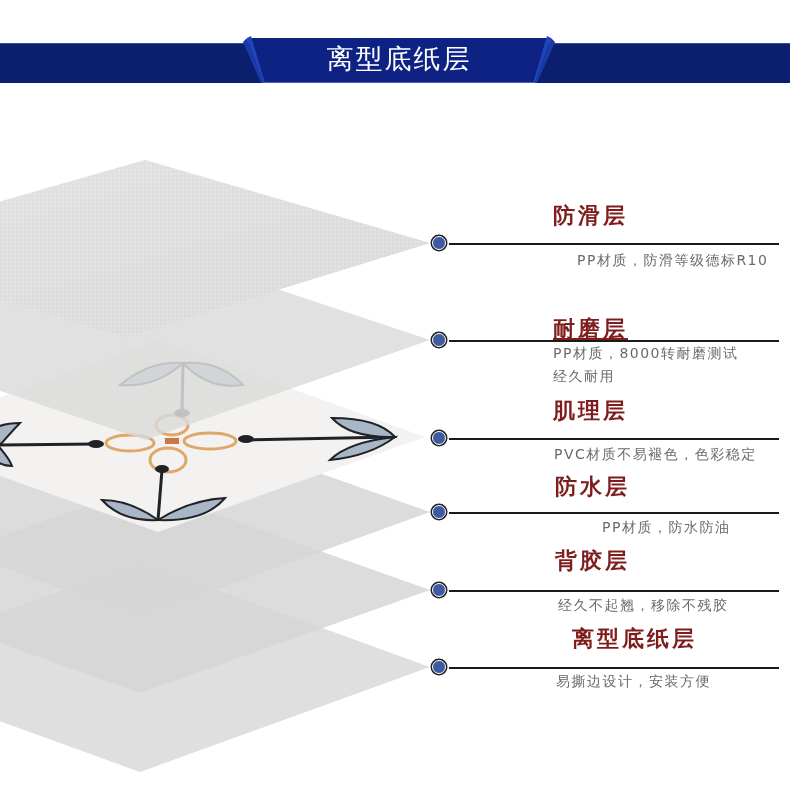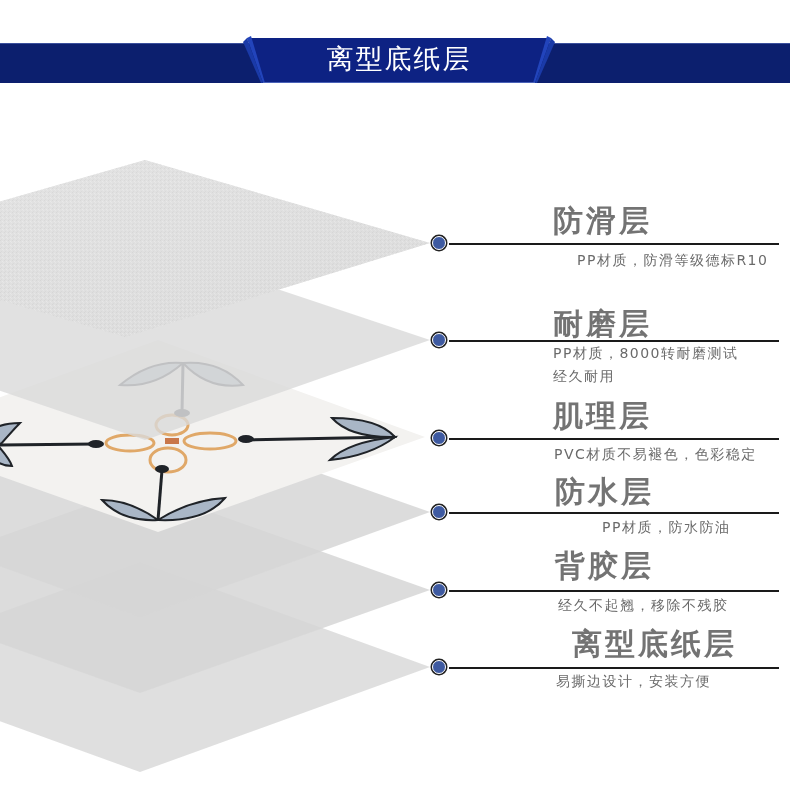--- a/index.html
+++ b/index.html
@@ -30,21 +30,21 @@
     position: absolute; left: 0; top: 0; width: 12px; height: 12px;
     border-radius: 50%; background: #3e5aa1;
     border: 1.5px solid #ffffff;
     box-shadow: 0 0 0 1.5px #222222;
   }
   .leader .line {
     position: absolute; left: 17px; top: 7px; width: 330px; height: 1.5px;
     background: #1a1a1a;
   }
   .layer-title {
-    position: absolute; font-size: 30px; font-weight: bold; color: #737373;
+    position: absolute; font-size: 22px; font-weight: bold; color: #7f1d1d;
     letter-spacing: 3px; white-space: nowrap; text-align: center;
   }
   .layer-desc {
     position: absolute; font-size: 14px; color: #6a6a6a;
     letter-spacing: 1.5px; line-height: 23px; white-space: nowrap;
   }
 </style>
 </head>
 <body>
 
@@ -145,21 +145,21 @@
   <span class="dot"></span>
   <span class="line"></span>
 </div>
 <div class="layer-title" style="left:553px; top:201px;">防滑层</div>
 <div class="layer-desc" style="left:549px; top:249px;margin-left:28px;">PP材质，防滑等级德标R10</div>
 
 <div class="leader" style="top:333px;">
   <span class="dot"></span>
   <span class="line"></span>
 </div>
-<div class="layer-title" style="left:553px; top:304px;">耐磨层</div>
+<div class="layer-title" style="left:553px; top:314px;text-decoration:underline;">耐磨层</div>
 <div class="layer-desc" style="left:553px; top:342px;">PP材质，8000转耐磨测试</div>
 <div class="layer-desc" style="left:553px; top:365px;">经久耐用</div>
 
 <div class="leader" style="top:431px;">
   <span class="dot"></span>
   <span class="line"></span>
 </div>
 <div class="layer-title" style="left:553px; top:396px;">肌理层</div>
 <div class="layer-desc" style="left:554px; top:443px;">PVC材质不易褪色，色彩稳定</div>
 

